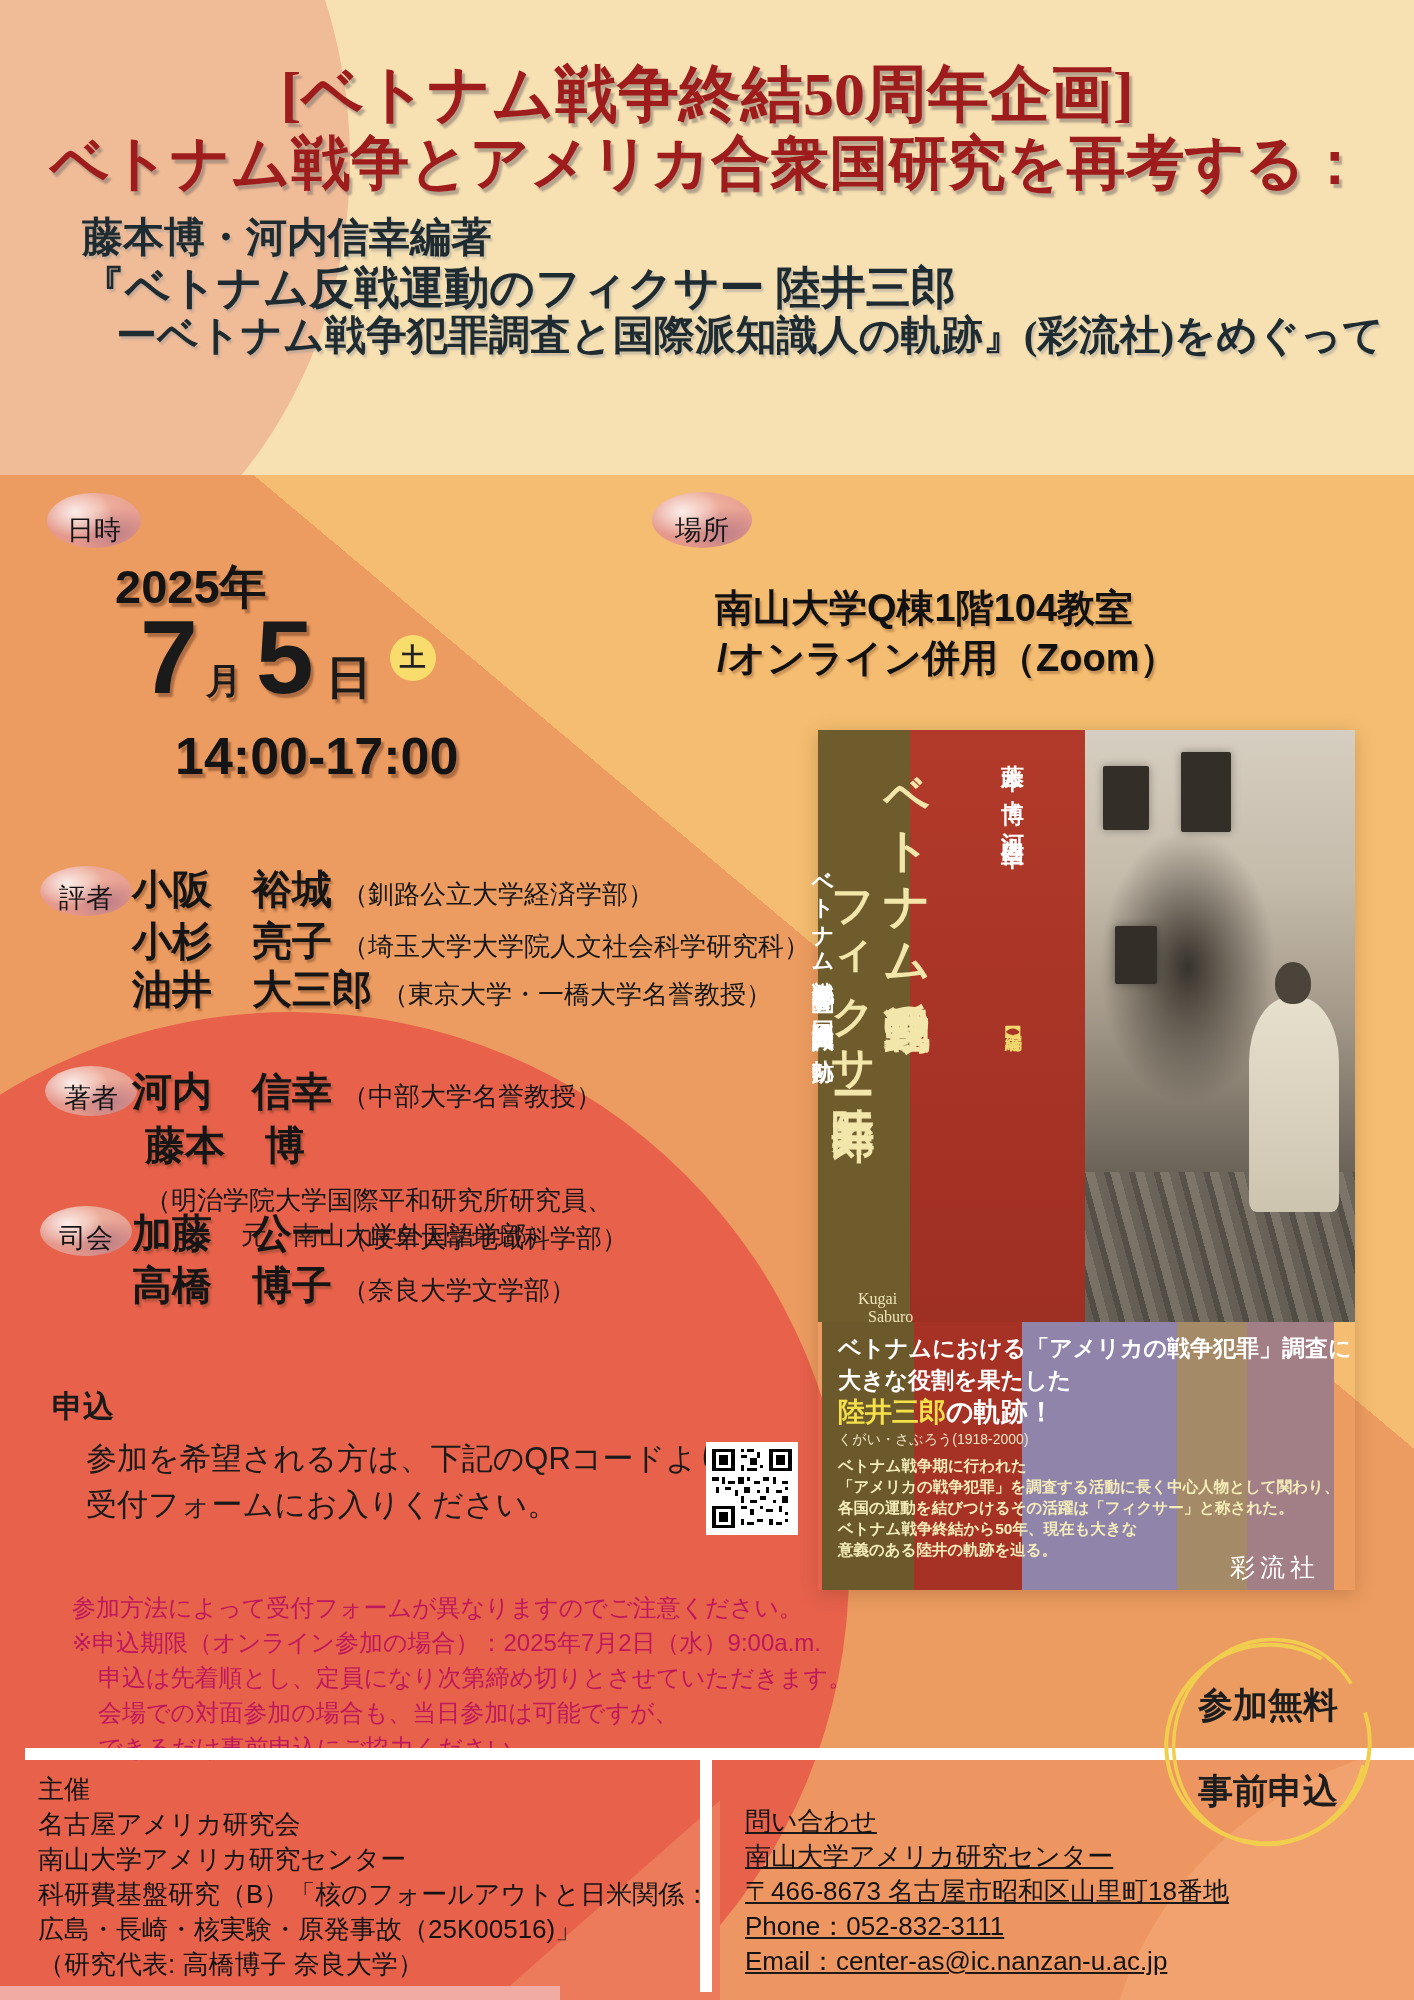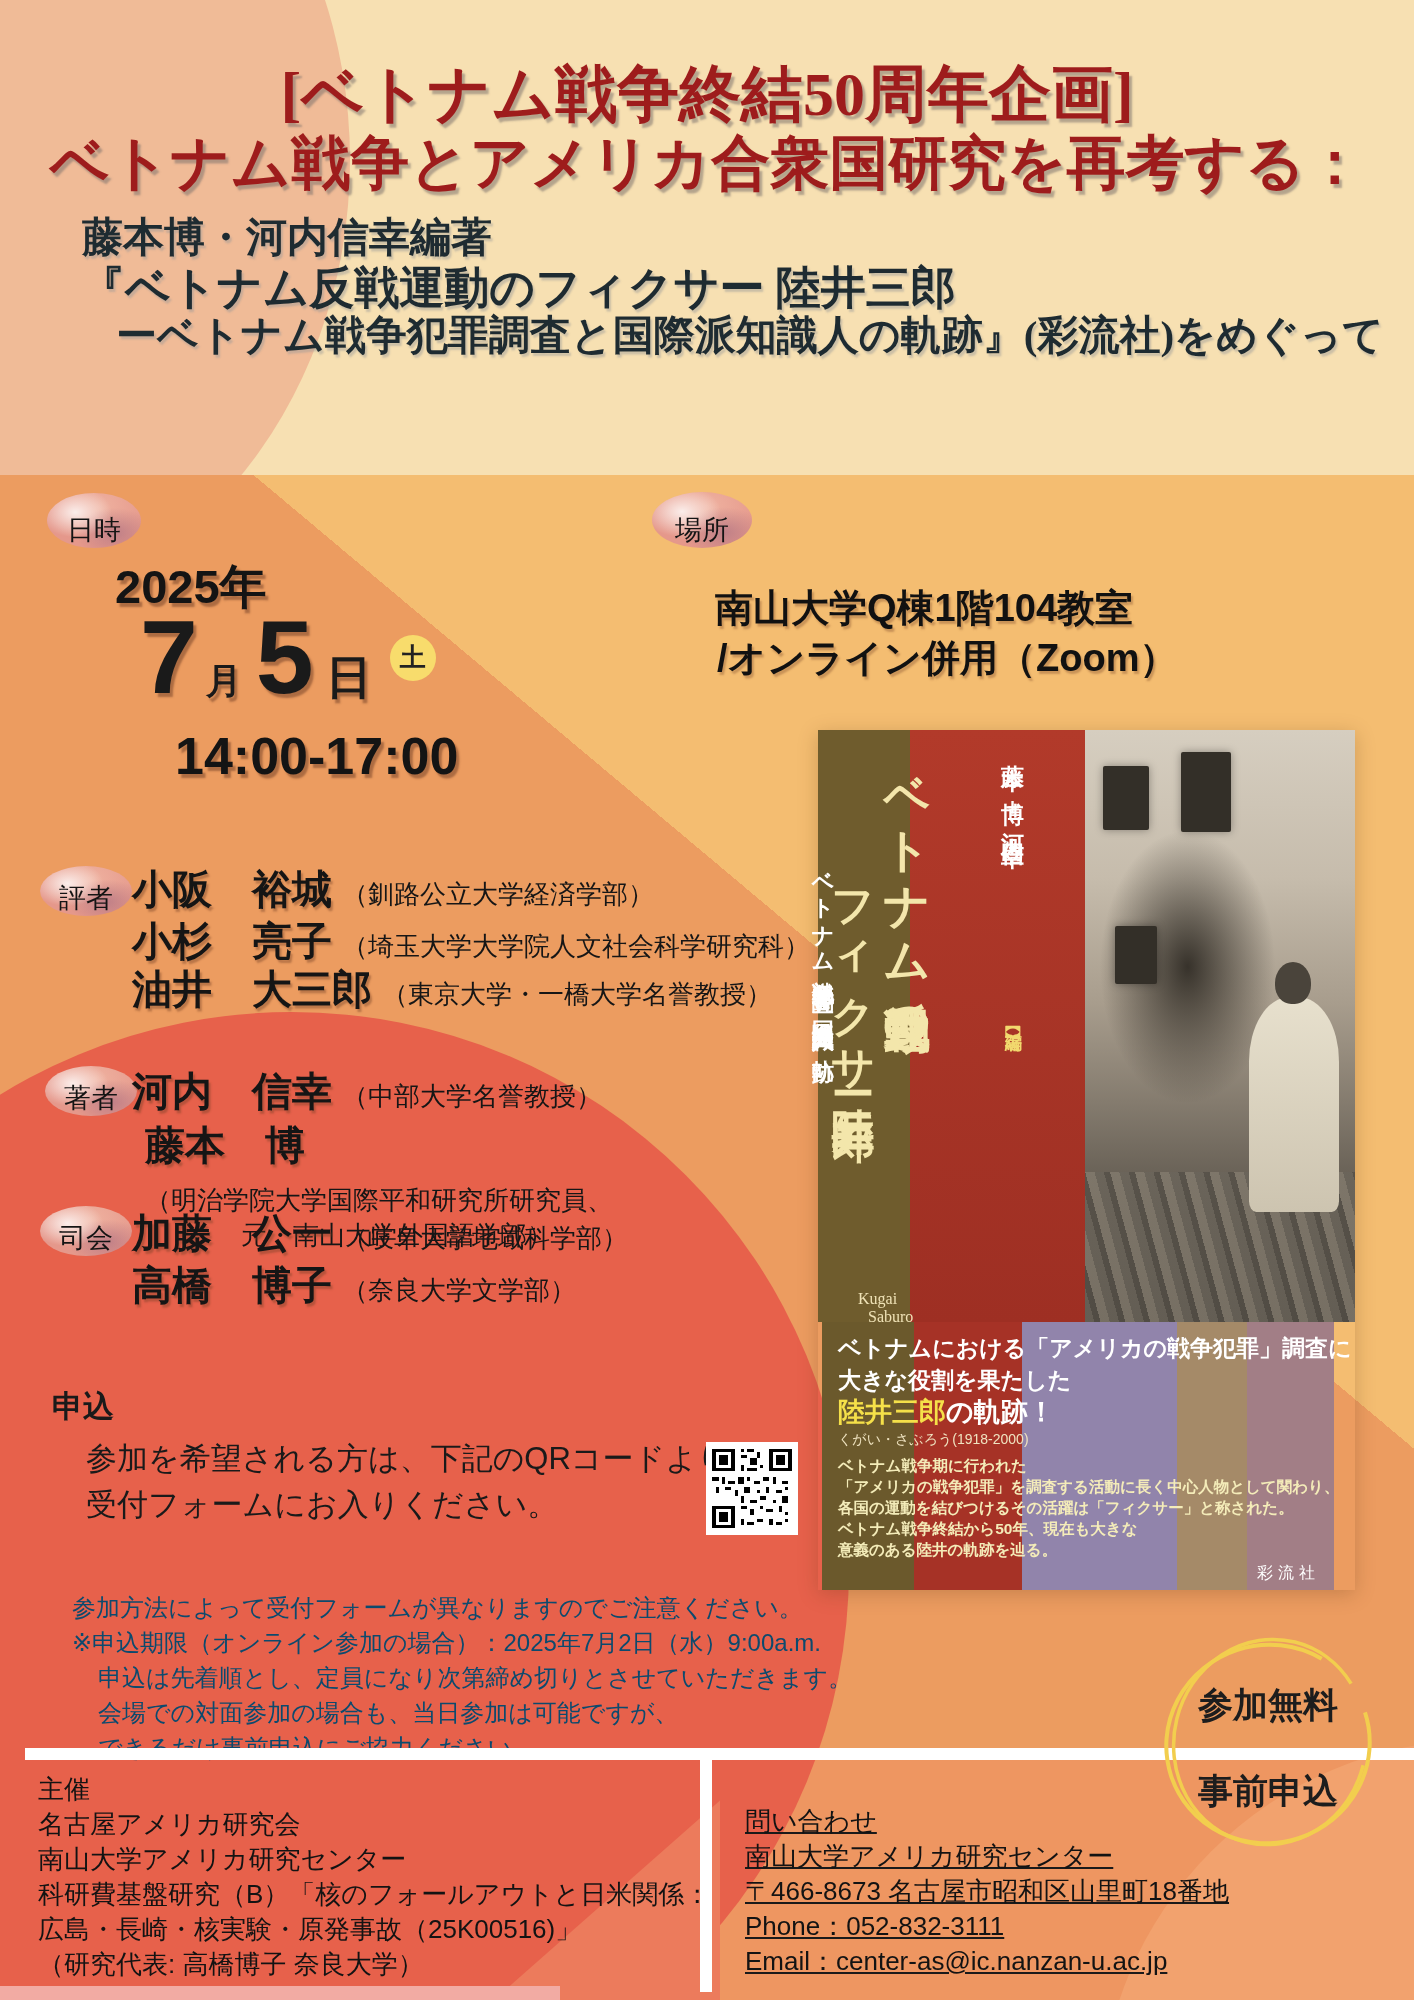--- a/index.html
+++ b/index.html
@@ -66,21 +66,21 @@
   .dt-shadow{text-shadow:3px 4px 2px rgba(110,60,35,.5);}
   .venue-line{font-weight:bold;font-size:38px;color:#111;text-shadow:2px 3px 2px rgba(120,70,40,.35);}
   .row{position:absolute;display:flex;align-items:baseline;gap:10px;}
   .row .nm{
     font-family:"Liberation Serif","DejaVu Serif",serif;
     font-weight:bold;font-size:40px;color:#151515;
     text-shadow:2px 3px 2px rgba(110,60,35,.4);white-space:nowrap;
   }
   .row .af{font-size:26px;color:#161616;white-space:nowrap;}
   .af2{padding-left:96px;}
-  .note{font-size:24px;color:#0c4a6e;line-height:35px;white-space:nowrap;}
+  .note{font-size:24px;color:#be185d;line-height:35px;white-space:nowrap;}
   .note.indent{padding-left:26px;}
   .blk{font-size:26px;color:#131313;line-height:35px;white-space:nowrap;}
 
   
   #book{
     left:818px;top:730px;width:537px;height:860px;
     box-shadow:0 4px 18px rgba(90,50,20,.25);
   }
   #book .cover-top{
     position:absolute;left:0;top:0;width:537px;height:592px;display:flex;
@@ -108,21 +108,21 @@
   .obi{
     position:absolute;left:4px;top:592px;width:512px;height:268px;
     background:linear-gradient(90deg,#6B592C 0 92px,#A63226 92px 200px,#9184AB 200px 355px,#A58A68 355px 425px,#A27E86 425px 537px);
   }
   .obi-inner{position:absolute;left:16px;top:10px;width:510px;}
   .obi-h{font-weight:bold;color:#ffffff;font-size:23px;line-height:32px;white-space:nowrap;}
   .obi-h .em{color:#F5E049;font-size:27px;}
   .obi-h .rest{font-size:27px;}
   .obi-kana{color:#EFE3C0;font-size:14px;margin:2px 0 6px 0;}
   .obi-d{color:#F4ECB9;font-size:15.5px;line-height:21px;font-weight:bold;white-space:nowrap;}
-  .obi-pub{position:absolute;right:14px;bottom:6px;color:#fff;font-size:16px;letter-spacing:5px;
+  .obi-pub{position:absolute;right:14px;bottom:6px;color:#fff;font-size:25px;letter-spacing:5px;
     font-family:Liberation Serif, serif;}
 
   
   .part-label{position:absolute;width:300px;text-align:center;font-size:35px;font-weight:bold;color:#1d1d1d;}
 </style>
 </head>
 <body>
 
 <div id="poster">
 

